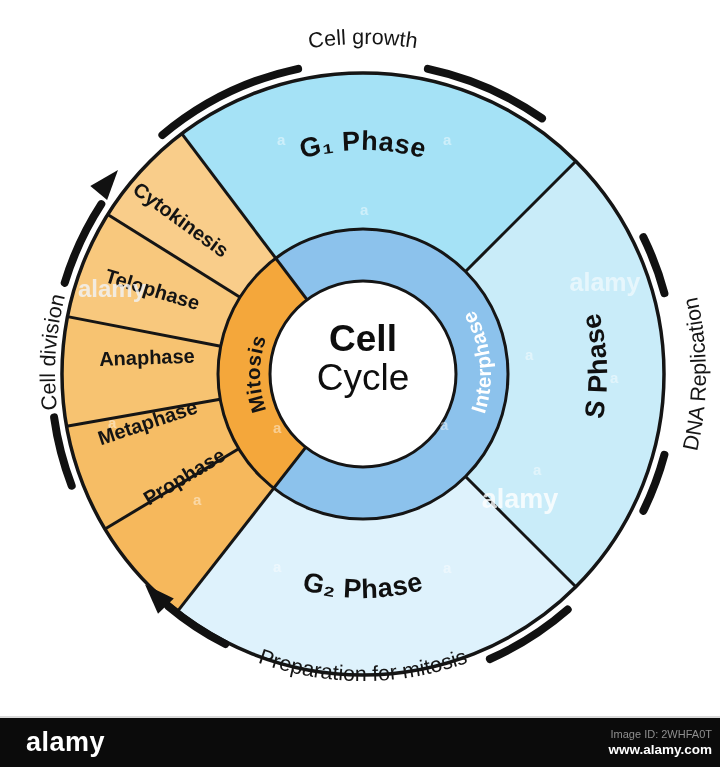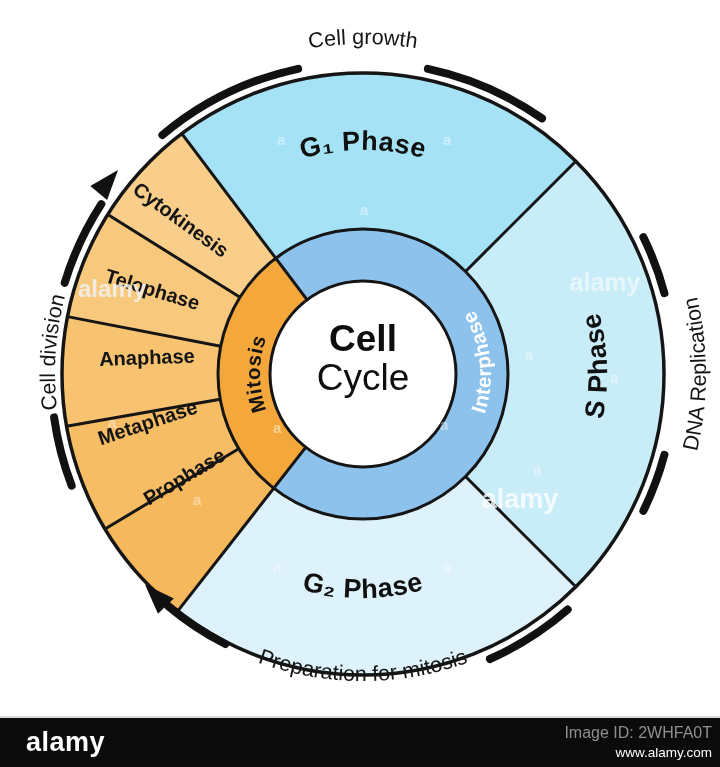--- a/index.html
+++ b/index.html
@@ -18,22 +18,22 @@
   .wm-a{font-size:15px;font-weight:bold;fill:#ffffff;opacity:.45;}
   .wm-brand{font-weight:bold;fill:#ffffff;}
   .wm-b1{font-size:27px;opacity:.8;}
   .wm-b2{font-size:25px;opacity:.55;}
   .wm-b3{font-size:24px;fill:#f2f2f2;opacity:.85;}
   .footer{position:absolute;left:0;top:716px;width:720px;height:51px;background:#0b0b0b;
           border-top:2px solid #d9d9d9;box-sizing:border-box;display:flex;align-items:center;
           justify-content:space-between;padding:0 8px 0 26px;}
   .footer .brand{color:#ffffff;font-weight:bold;font-size:27px;letter-spacing:.5px;}
   .footer .meta{text-align:right;line-height:1.3;}
-  .footer .id{color:#8f8f8f;font-size:16px;}
-  .footer .url{color:#ffffff;font-size:13.5px;font-weight:normal;}
+  .footer .id{color:#8f8f8f;font-size:11px;}
+  .footer .url{color:#ffffff;font-size:13.5px;font-weight:bold;}
 </style>
 </head>
 <body>
 
 <div class="stage">
 
 <svg width="720" height="716" viewBox="0 0 720 716" xmlns="http://www.w3.org/2000/svg" xmlns:xlink="http://www.w3.org/1999/xlink">
   <defs>
     <path id="tp-cellgrowth" d="M239.4,68 A330,330 0 0 1 486.6,68"></path>
     <path id="tp-g1" d="M286.4,163.5 A224,224 0 0 1 439.6,163.5"></path>

